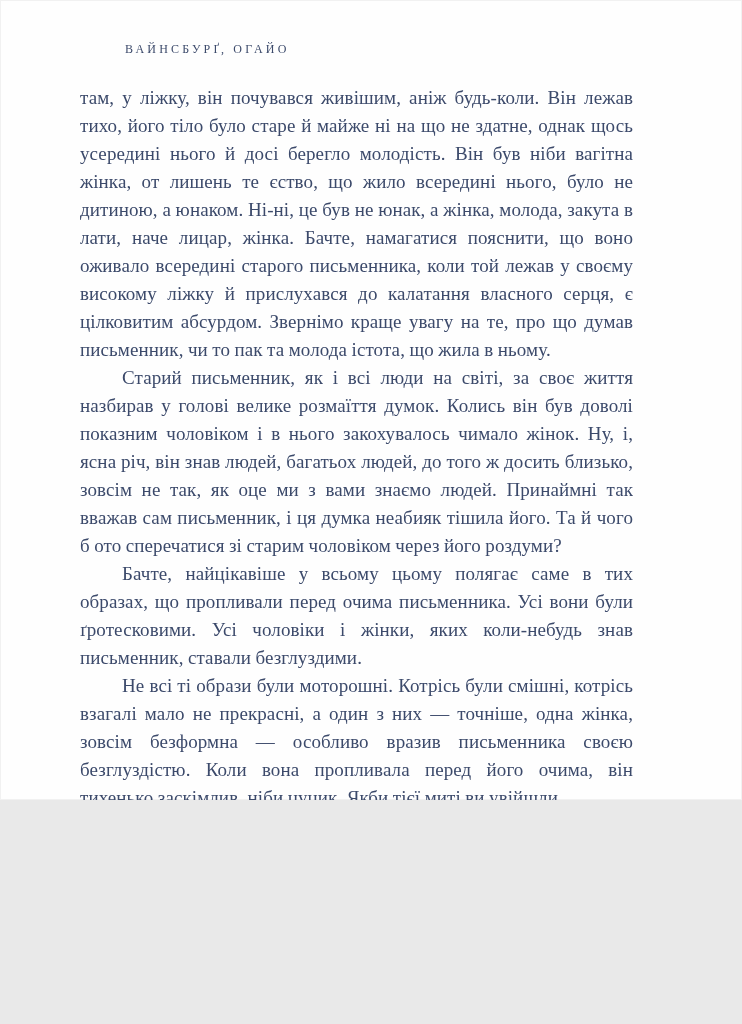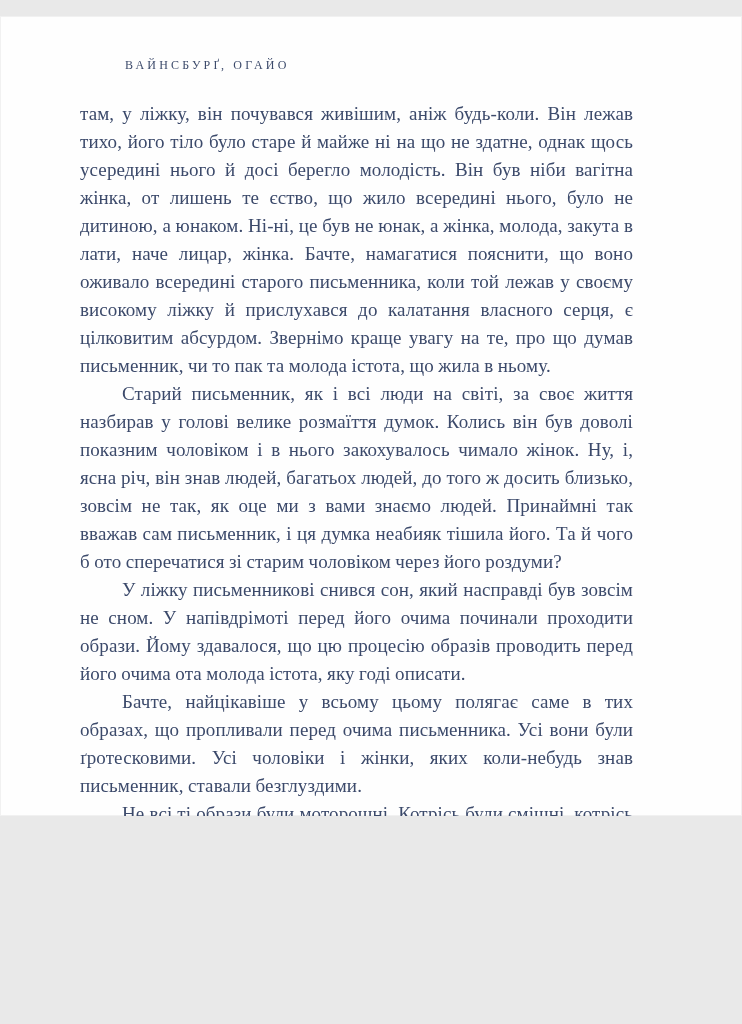--- a/index.html
+++ b/index.html
@@ -4,21 +4,21 @@
 <style>
   html, body {
     margin: 0;
     padding: 0;
     background: #e9e9e9;
   }
   .page {
     position: relative;
     width: 742px;
     height: 800px;
-    margin: 16px auto;
+    margin: 0 auto;
     background: #fefefe;
     box-shadow: inset 0 0 0 1px #f1f1f1;
     font-family: "Liberation Serif", "DejaVu Serif", serif;
     color: #3c4a6b;
     overflow: hidden;
   }
   .running-header {
     position: absolute;
     top: 42px;
     left: 125px;
@@ -62,20 +62,19 @@
 </head>
 <body>
 
 <div class="page">
 
   <div class="running-header">ВАЙНСБУРҐ, ОГАЙО</div>
 
   <div class="body-text">
     <p class="para first">там, у ліжку, він почувався живішим, аніж будь-коли. Він лежав тихо, його тіло було старе й майже ні на що не здатне, однак щось усередині нього й досі берегло молодість. Він був ніби вагітна жінка, от лишень те єство, що жило всередині нього, було не дитиною, а юнаком. Ні-ні, це був не юнак, а жінка, молода, закута в лати, наче лицар, жінка. Бачте, намагатися пояснити, що воно оживало всередині старого письменника, коли той лежав у своєму високому ліжку й прислухався до калатання власного серця, є цілковитим абсурдом. Звернімо краще увагу на те, про що думав письменник, чи то пак та молода істота, що жила в ньому.</p>
     <p class="para">Старий письменник, як і всі люди на світі, за своє життя назбирав у голові велике розмаїття думок. Колись він був доволі показним чоловіком і в нього закохувалось чимало жінок. Ну, і, ясна річ, він знав людей, багатьох людей, до того ж досить близько, зовсім не так, як оце ми з вами знаємо людей. Принаймні так вважав сам письменник, і ця думка неабияк тішила його. Та й чого б ото сперечатися зі старим чоловіком через його роздуми?</p>
-    <p class="para">У ліжку письменникові снився сон, який насправді був зовсім не сном. У напівдрімоті перед його очима починали проходити образи. Йому здавалося, що цю процесію образів проводить перед його очима ота молода істота, яку годі описати.</p>
     <p class="para">Бачте, найцікавіше у всьому цьому полягає саме в тих образах, що пропливали перед очима письменника. Усі вони були ґротесковими. Усі чоловіки і жінки, яких коли-небудь знав письменник, ставали безглуздими.</p>
     <p class="para">Не всі ті образи були моторошні. Котрісь були смішні, котрісь взагалі мало не прекрасні, а один з них — точніше, одна жінка, зовсім безформна — особливо вразив письменника своєю безглуздістю. Коли вона пропливала перед його очима, він тихенько заскімлив, ніби цуцик. Якби тієї миті ви увійшли</p>
   </div>
 
   <div class="page-number">10</div>
 
 </div>
 
 </body></html>

